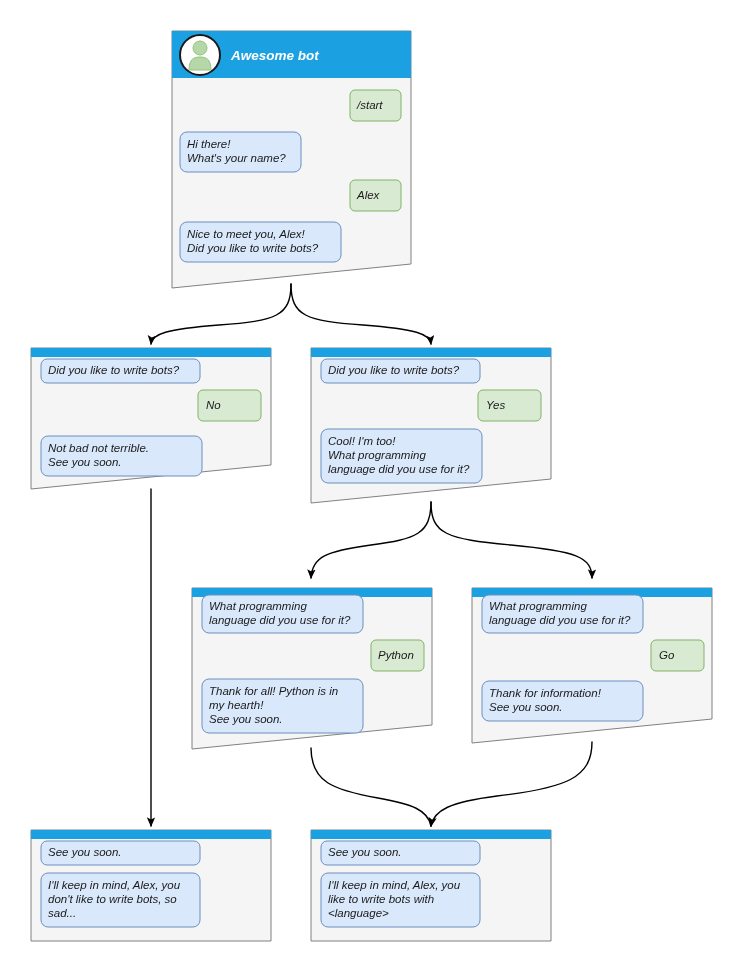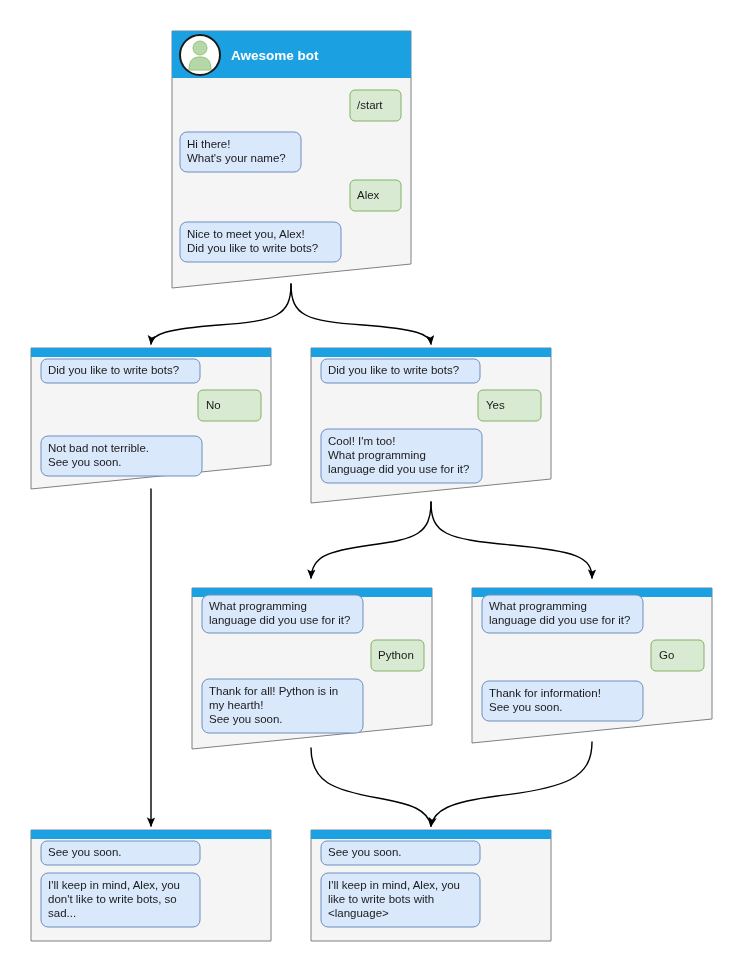--- a/index.html
+++ b/index.html
@@ -13,20 +13,21 @@
     height: 971px;
     position: relative;
     overflow: hidden;
     font-family: "Liberation Sans", sans-serif;
   }
   #diagram-root {
     position: absolute;
     top: 0; left: 0;
     width: 743px;
     height: 971px;
+    font-style: italic;
   }
   svg.flow {
     position: absolute;
     top: 0; left: 0;
     width: 743px;
     height: 971px;
     display: block;
   }
   .node-body {
     fill: #f5f5f5;

